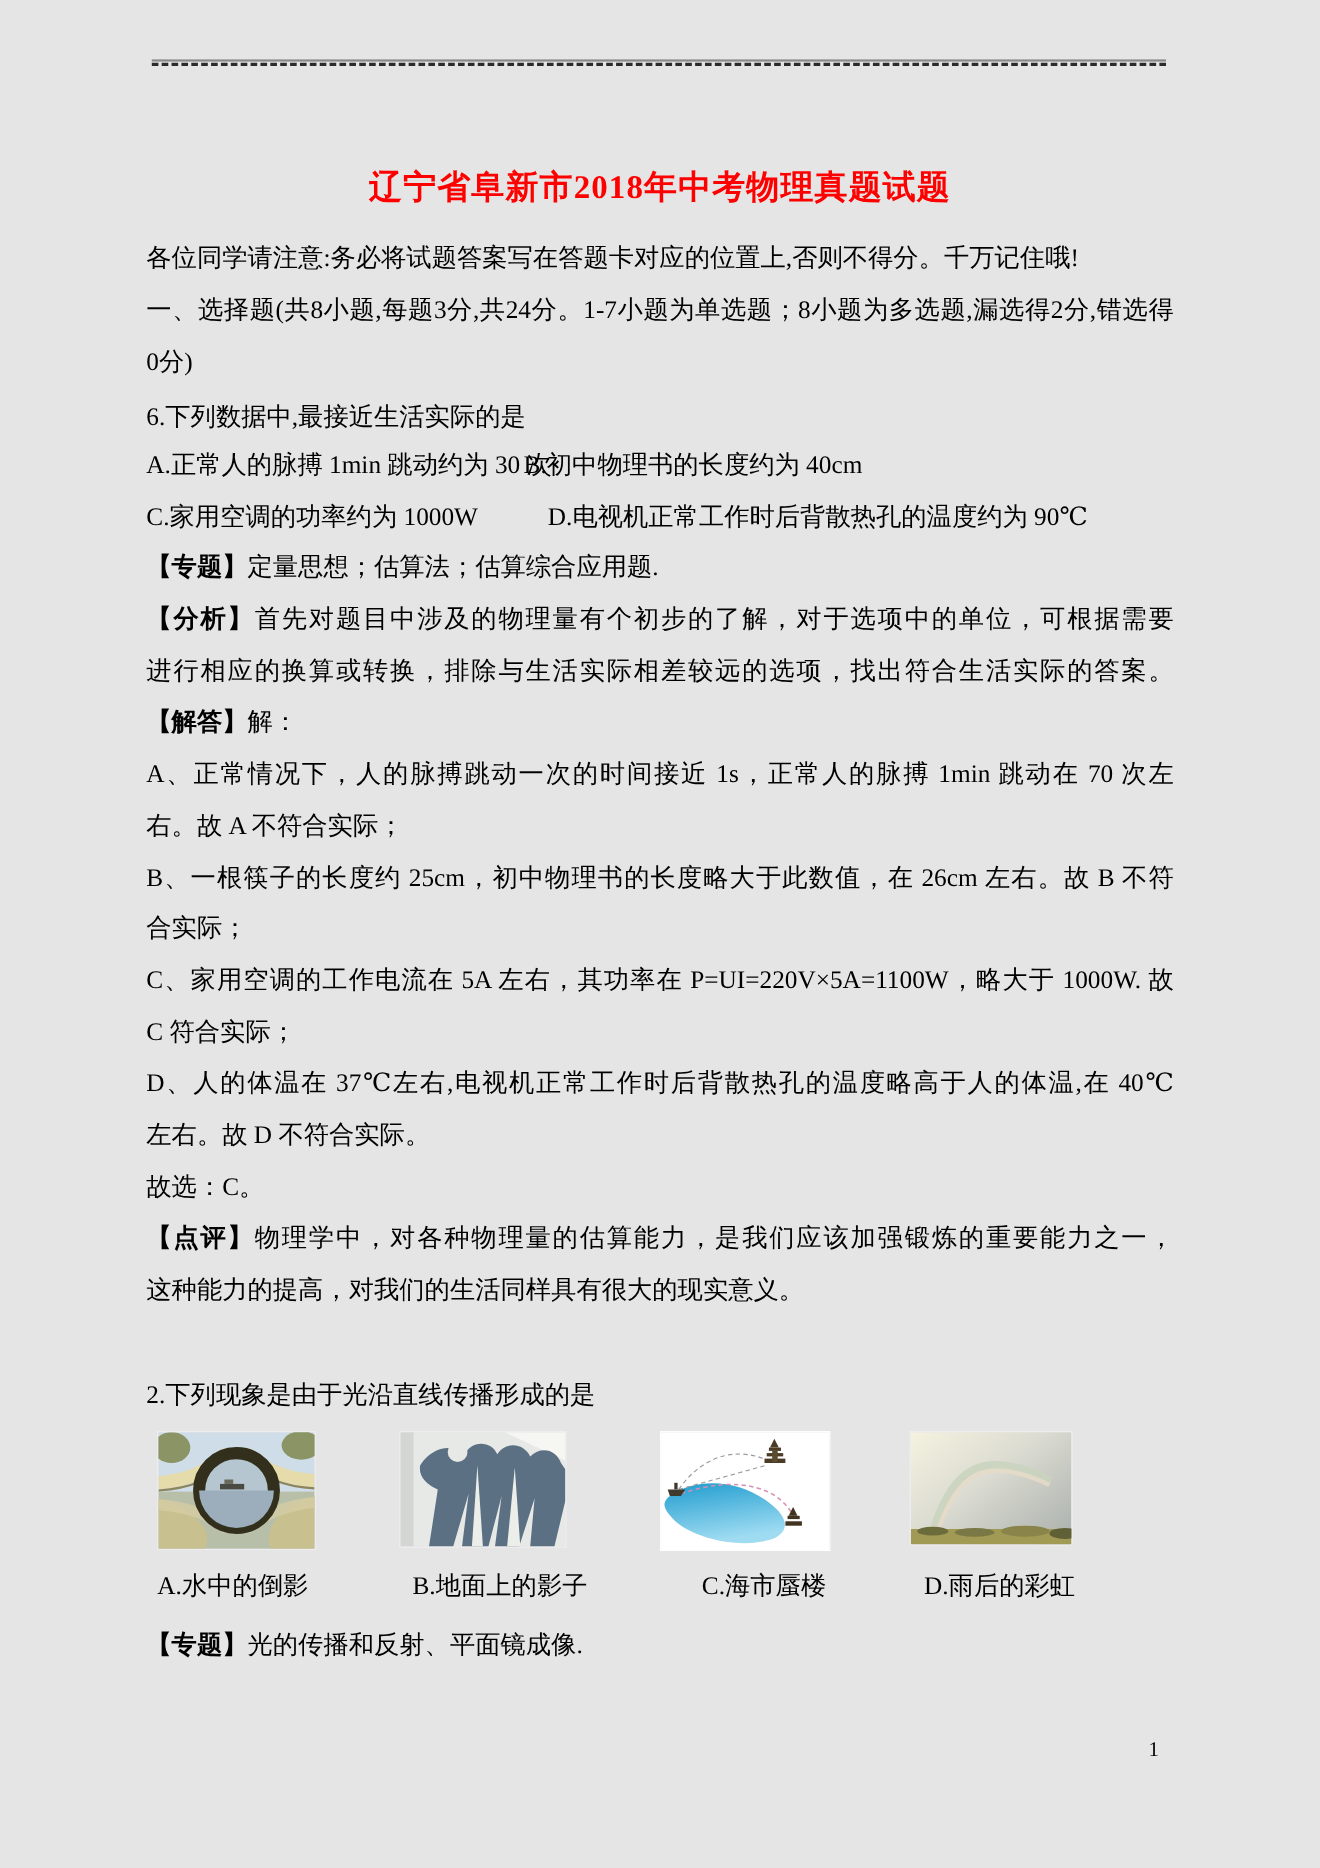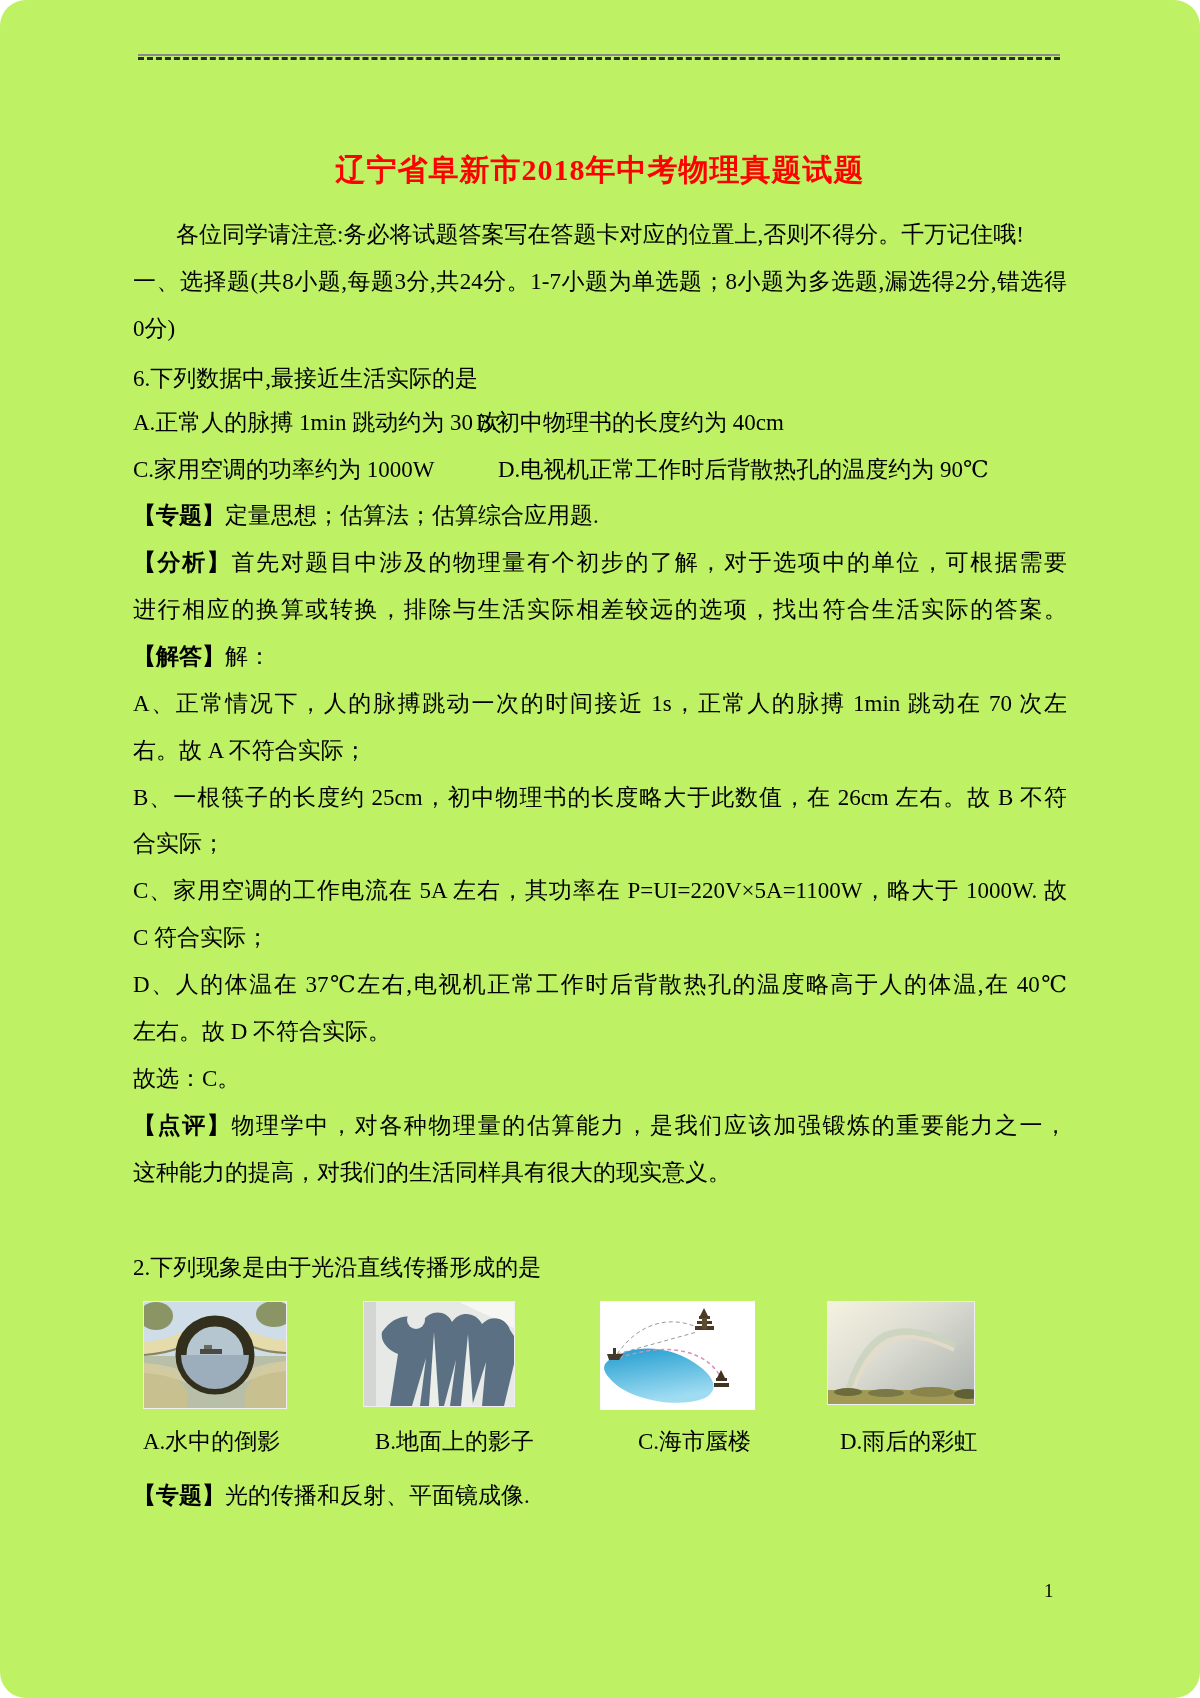--- a/index.html
+++ b/index.html
@@ -1,23 +1,22 @@
 <!DOCTYPE html>
 <html><head>
 <meta charset="utf-8">
 <style>
   html,body { margin:0; padding:0; background:#ffffff; }
   #page {
     position:relative;
     width:1200px; height:1698px;
-    background:#bef264;
+    background:#e5e5e5;
     font-family:"Liberation Serif","DejaVu Serif",serif;
     color:#000;
     overflow:hidden;
-    border-radius:26px;
   }
   .rule-top { position:absolute; left:138px; top:54px; width:922px; }
   .rule-top .r1 { border-top:2px solid #8a8a8a; }
   .rule-top .r2 { margin-top:1px; border-top:3px dashed #2b2b2b; }
   .doc-title {
     position:absolute; top:150px; left:0; width:1200px;
     text-align:center; font-size:30px; font-weight:bold;
     letter-spacing:1px;
   }
   .ln {
@@ -42,21 +41,21 @@
 
 <div id="page">
 
   <div class="rule-top">
     <div class="r1"></div>
       <div class="r2"></div>
   </div>
 
   <div class="doc-title" style="color:#ff0000;">辽宁省阜新市2018年中考物理真题试题</div>
 
-  <div class="ln" style="top:220px;text-align:center;">各位同学请注意:务必将试题答案写在答题卡对应的位置上,否则不得分。千万记住哦!</div>
+  <div class="ln" style="top:220px;">各位同学请注意:务必将试题答案写在答题卡对应的位置上,否则不得分。千万记住哦!</div>
 
   <div class="ln j" style="top:267px;">一、选择题(共8小题,每题3分,共24分。1-7小题为单选题；8小题为多选题,漏选得2分,错选得</div>
   <div class="ln" style="top:314px;">0分)</div>
 
   <div class="ln" style="top:364px;">6.下列数据中,最接近生活实际的是</div>
 
   <div class="opt" style="left:133px; top:408px;">A.正常人的脉搏 1min 跳动约为 30 次</div>
   <div class="opt" style="left:476px; top:408px;">B.初中物理书的长度约为 40cm</div>
   <div class="opt" style="left:133px; top:455px;">C.家用空调的功率约为 1000W</div>
   <div class="opt" style="left:498px; top:455px;">D.电视机正常工作时后背散热孔的温度约为 90℃</div>

